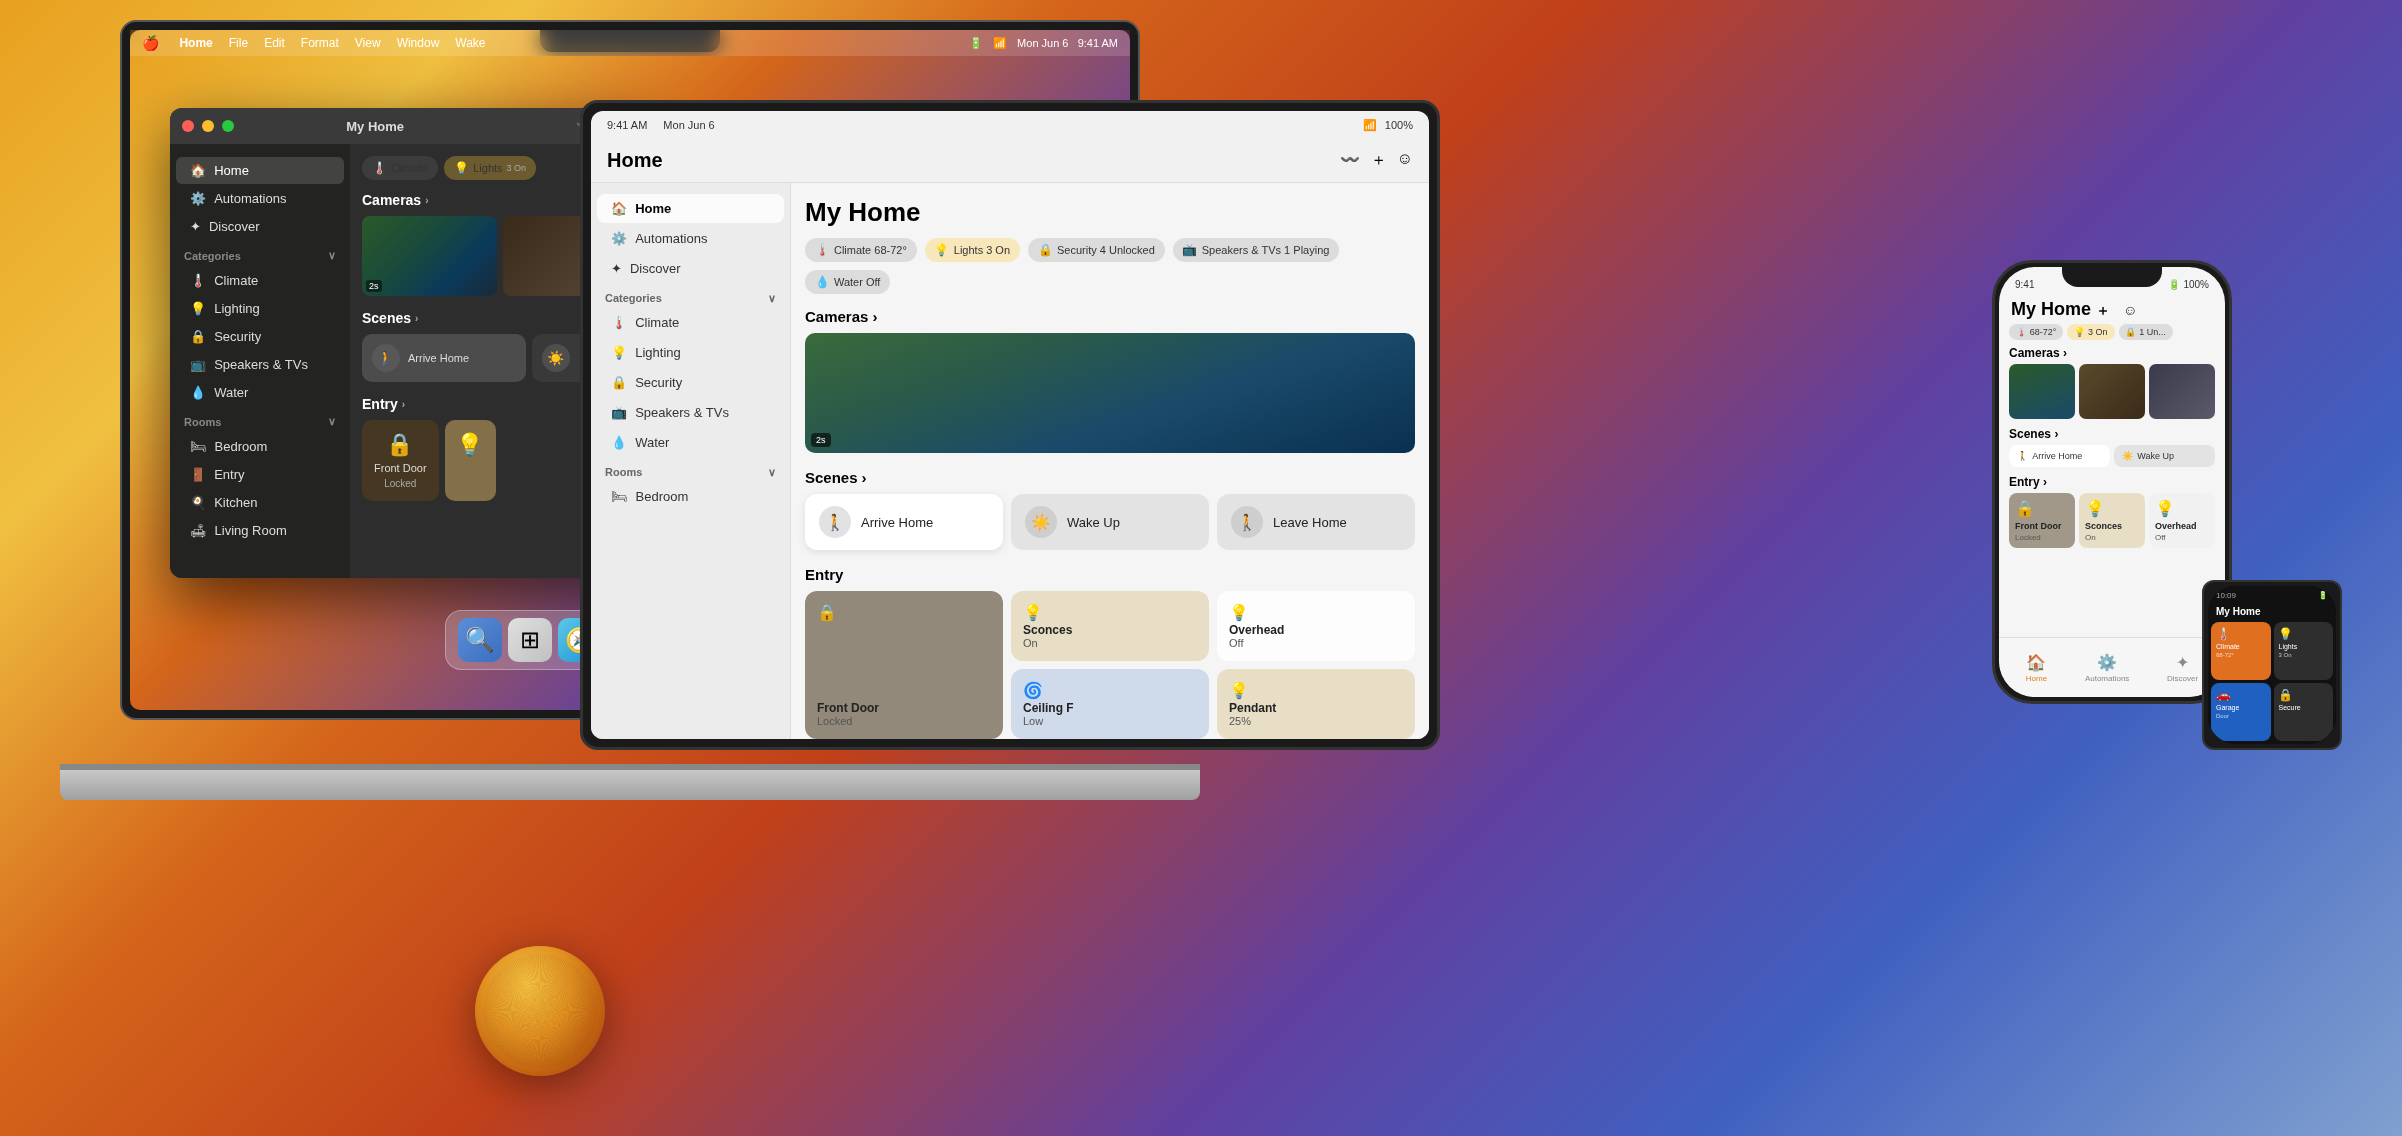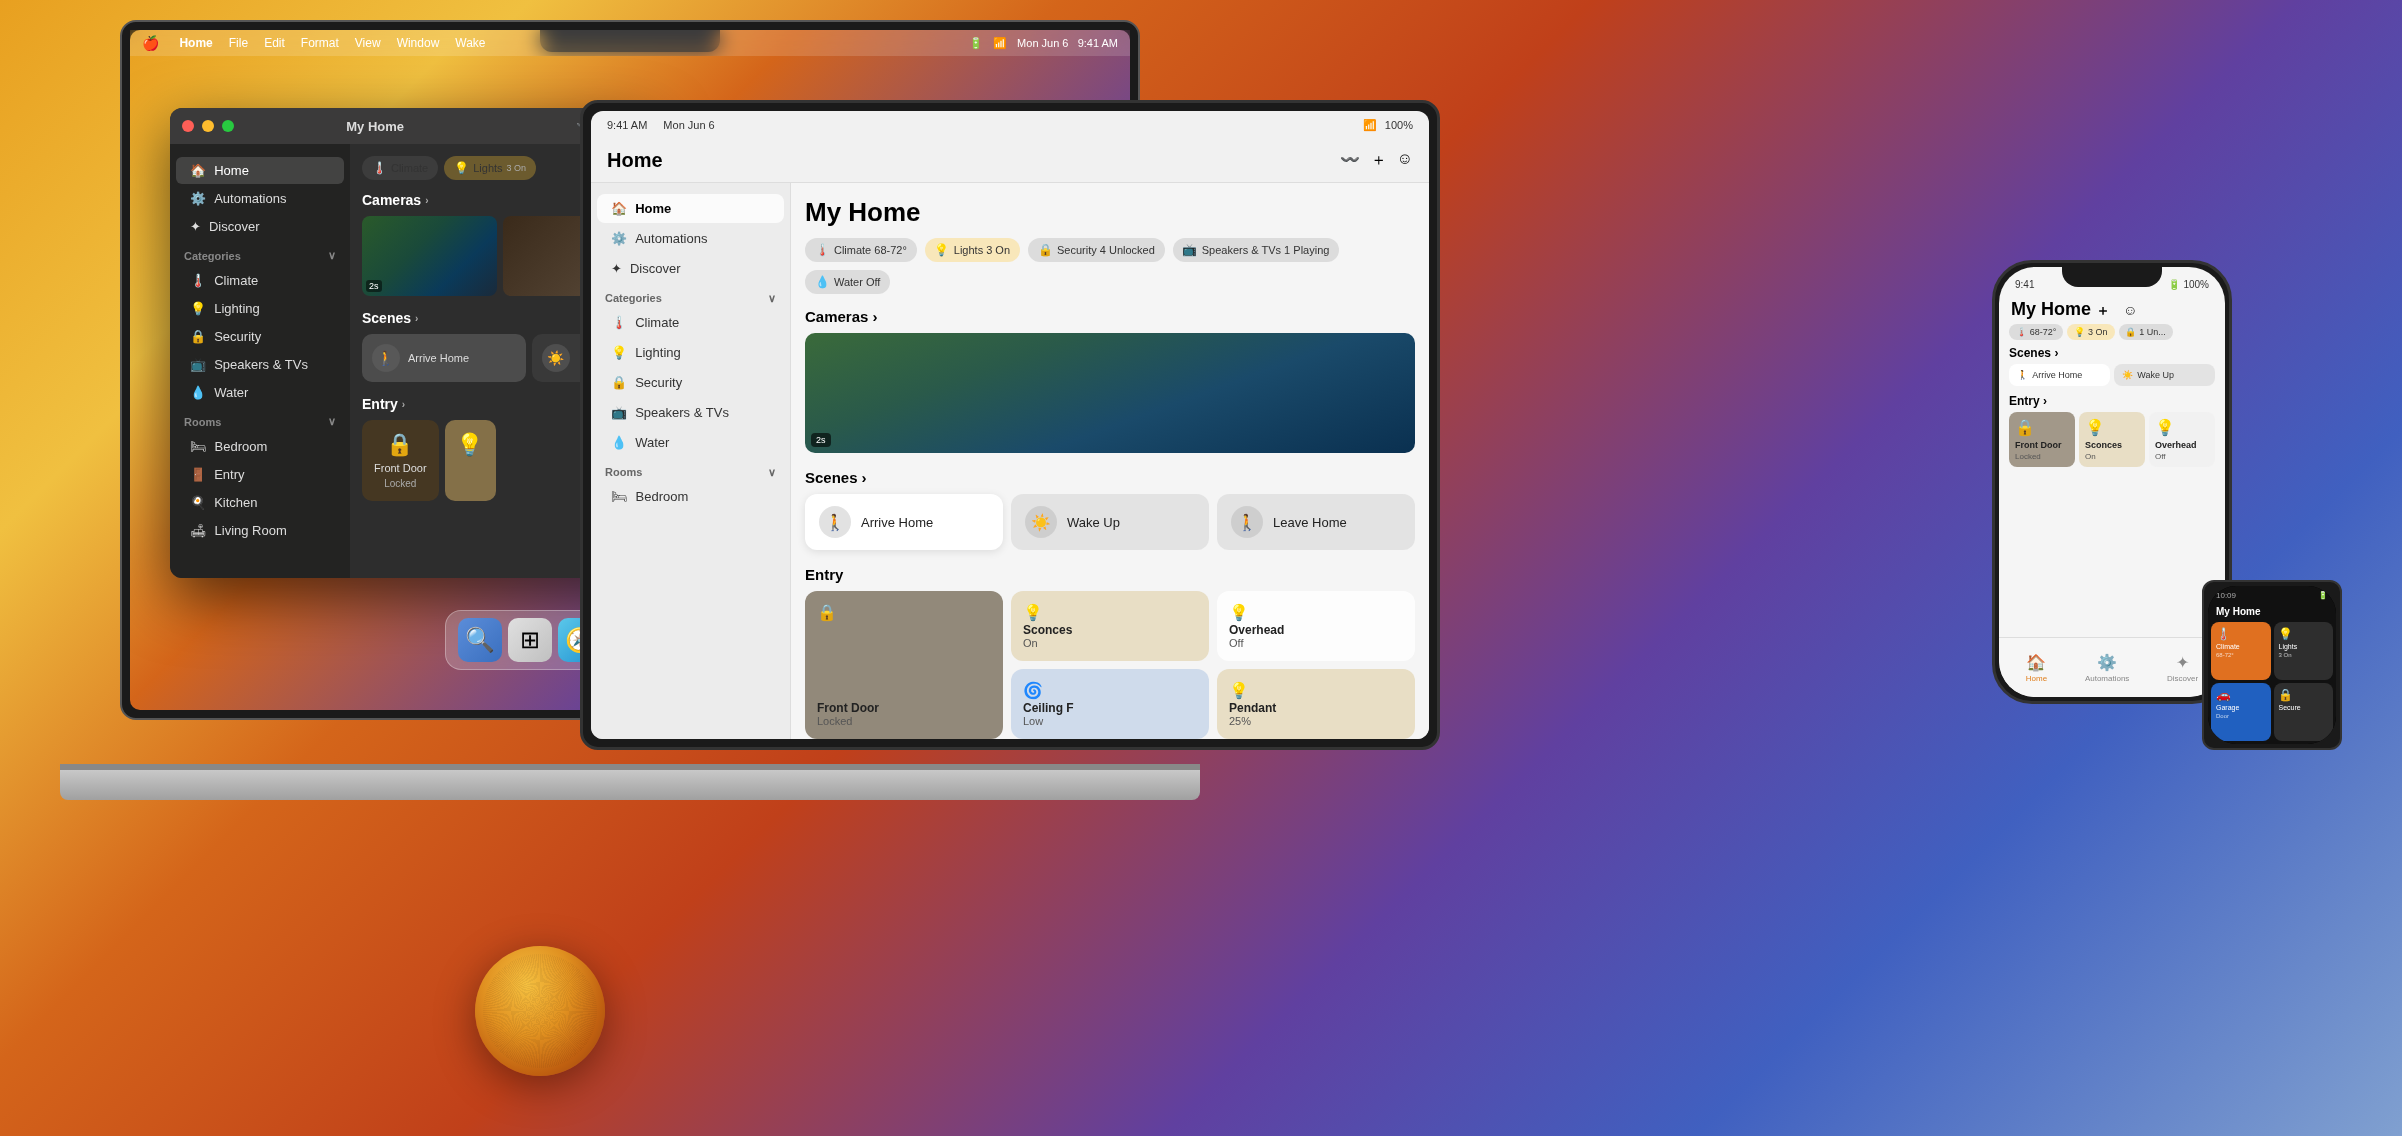--- a/index.html
+++ b/index.html
@@ -1145,20 +1145,36 @@
           <span style="margin-left:auto;font-size:14px;">＋</span>
           <span style="font-size:14px;margin-left:8px;">☺</span>
         </div>
 
         <div class="iphone-chips">
           <div class="iphone-chip">🌡️ 68-72°</div>
           <div class="iphone-chip" style="background:rgba(255,200,50,0.3);">💡 3 On</div>
           <div class="iphone-chip">🔒 1 Un...</div>
         </div>
 
+        <div class="iphone-section">
+          <div class="iphone-section-title">
+            <span>Cameras</span> <span>›</span>
+          </div>
+          <div class="iphone-camera-row">
+            <div class="iphone-cam">
+              <div class="cam-pool"></div>
+            </div>
+            <div class="iphone-cam">
+              <div class="cam-side" style="background:linear-gradient(135deg,#5a4a2a,#3a2a1a);"></div>
+            </div>
+            <div class="iphone-cam">
+              <div class="cam-indoor"></div>
+            </div>
+          </div>
+        </div>
 
         <div class="iphone-section">
           <div class="iphone-section-title">
             <span>Scenes</span> <span>›</span>
           </div>
           <div class="iphone-scenes">
             <div class="iphone-scene active">
               <span>🚶</span>
               <span>Arrive Home</span>
             </div>

